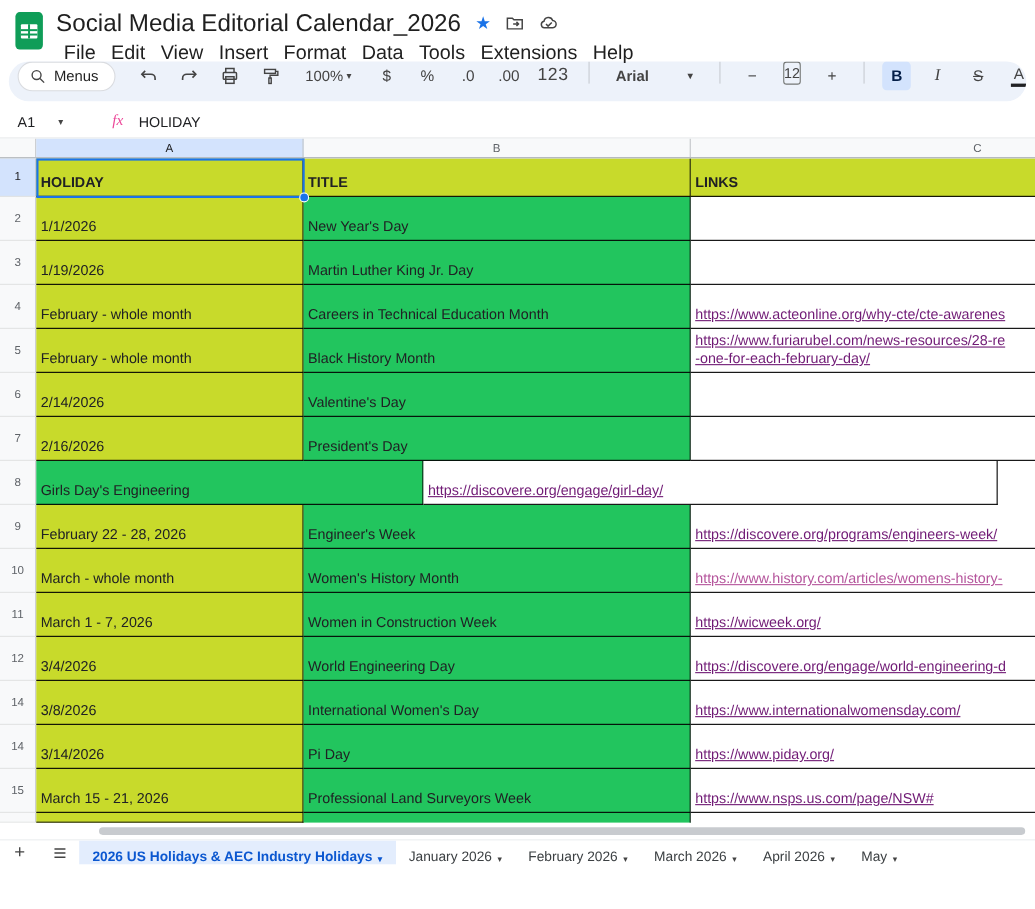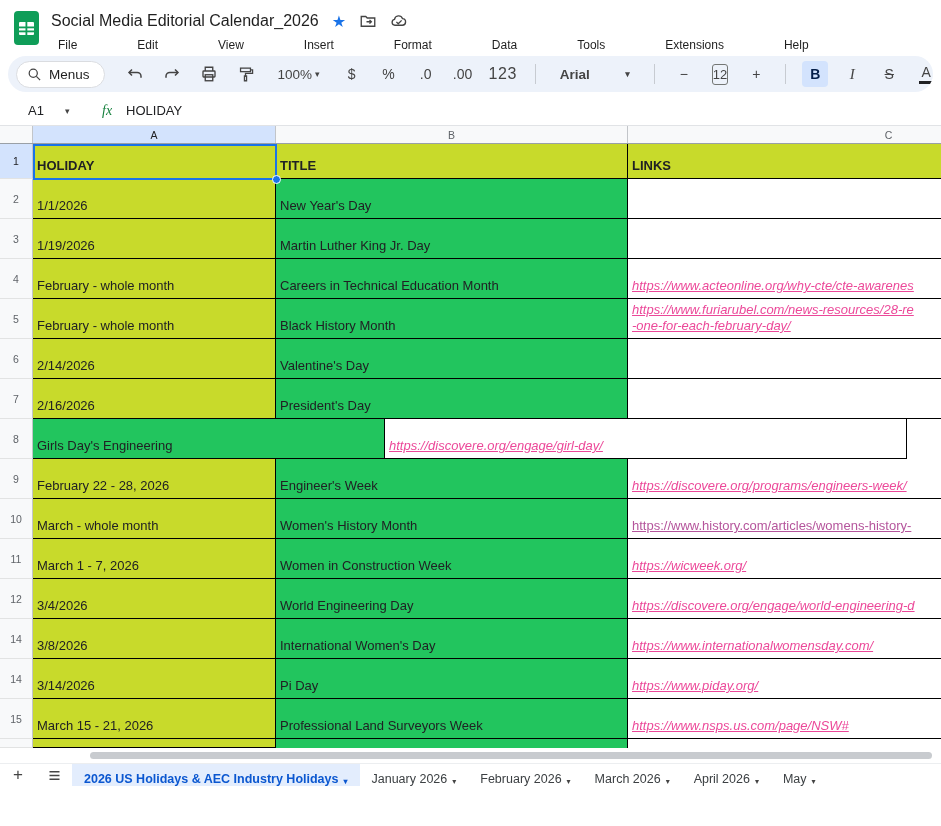--- a/index.html
+++ b/index.html
@@ -8,30 +8,30 @@
     font-family: "Liberation Sans", sans-serif;
     background: #fff;
     color: #202124;
     position: relative;
   }
   
   .topbar { height: 56px; display: flex; align-items: flex-start; padding: 9px 0 0 13px; }
   .logo { width: 27px; height: 36px; margin-right: 11px; margin-top: 1px; }
   .title-block { display: flex; flex-direction: column; }
   .title-row { display: flex; align-items: center; gap: 13px; height: 24px; }
-  .doc-title { font-size: 16px; color: #1f1f1f; }
+  .doc-title { font-size: 22px; color: #1f1f1f; }
   .star-icon { color: #1a73e8; font-size: 16px; cursor: pointer; }
   .mini-icon { width: 18px; height: 18px; display: inline-flex; align-items: center; color: #444; }
-  .menubar { display: flex; margin-top: 3px; font-size: 12px; color: #1f1f1f; gap: 46px; }
+  .menubar { display: flex; margin-top: 3px; font-size: 18px; color: #1f1f1f; }
   .menu-item { padding: 2px 7px; border-radius: 9px; cursor: pointer; }
   
   .toolbar-wrap { height: 40px; padding: 0 8px 4px 8px; }
   .toolbar {
     height: 36px; background: #edf2fa; border-radius: 20px;
-    display: flex; align-items: center; padding: 0 8px; gap: 11px;
+    display: flex; align-items: flex-start; padding: 0 8px; gap: 11px;
     overflow: hidden; white-space: nowrap; color: #444;
   }
   .menus-btn {
     display: flex; align-items: center; gap: 7px; background: #fff;
     border: 1px solid #dadce0; border-radius: 14px; height: 27px;
     padding: 0 14px 0 10px; font-size: 13.5px; color: #1f1f1f; margin-right: 6px; cursor: pointer;
   }
   .tbtn {
     min-width: 26px; height: 26px; display: inline-flex; align-items: center;
     justify-content: center; border-radius: 4px; font-size: 14px; cursor: pointer;
@@ -47,22 +47,22 @@
   .italic-btn { font-style: italic; font-family: "Liberation Serif", serif; font-size: 15px; }
   .strike-btn { text-decoration: line-through; }
   .color-a { display: inline-flex; flex-direction: column; align-items: center; line-height: 1; }
   .color-a .bar { width: 14px; height: 3px; margin-top: 2px; }
   .fill-stack { display: inline-flex; flex-direction: column; align-items: center; }
   .fill-stack .bar { width: 15px; height: 3px; margin-top: 1px; }
   .disabled { color: #b4b7bb; }
   .disabled .caret { color: #b4b7bb; }
   
   .formula-bar { height: 30px; display: flex; align-items: center; border-bottom: 1px solid #e1e3e6; font-size: 13px; }
-  .name-box { width: 92px; padding-left: 28px; display: flex; align-items: center; gap: 18px; color: #202124; }
-  .fx { font-family: "Liberation Serif", serif; font-style: italic; color: #15803d; margin: 0 14px 0 10px; font-size: 14px; }
+  .name-box { width: 92px; padding-left: 16px; display: flex; align-items: center; gap: 18px; color: #202124; }
+  .fx { font-family: "Liberation Serif", serif; font-style: italic; color: #ec4899; margin: 0 14px 0 10px; font-size: 14px; }
   .formula-value { color: #202124; }
   
   .grid { position: relative; width: 941px; }
   .colhdr-row { display: flex; height: 18px; overflow: hidden; background: #f8f9fa; border-bottom: 1px solid #9aa0a6; }
   .corner { width: 33px; flex: none; border-right: 1px solid #c2c5c9; background: #f8f9fa; }
   .colhdr {
     display: flex; align-items: center; justify-content: center;
     font-size: 10.5px; color: #5f6368; border-right: 1px solid #c2c5c9; flex: none; cursor: pointer;
   }
   .colhdr.a { width: 243px; background: #d3e3fd; color: #202124; }
@@ -80,21 +80,21 @@
   .cell {
     flex: none; display: flex; align-items: flex-end; overflow: hidden;
     border-right: 1px solid #000; border-bottom: 1px solid #000;
     padding: 0 3px 4px 4px; font-size: 13px; line-height: 16px; white-space: pre; cursor: cell;
   }
   .col-a { width: 243px; background: #c8da2b; }
   .col-b { width: 352px; background: #22c55e; }
   .col-c { width: 522px; background: #fff; }
   .header-row .cell { font-weight: bold; background: #c8da2b; }
   .link { text-decoration: underline; }
-  .link.blue { color: #ec4899; font-style: italic; }
+  .link.blue { color: #701a75; }
   .link.magenta { color: #b5559c; }
   .sel-box {
     position: absolute; left: 33px; top: 18px; width: 244px; height: 36px;
     border: 2px solid #1a73e8; pointer-events: none; z-index: 5;
   }
   .sel-handle {
     position: absolute; left: 272px; top: 49px; width: 9px; height: 9px;
     border-radius: 50%; background: #1a73e8; border: 1.5px solid #fff; z-index: 6; pointer-events: none;
   }
   

